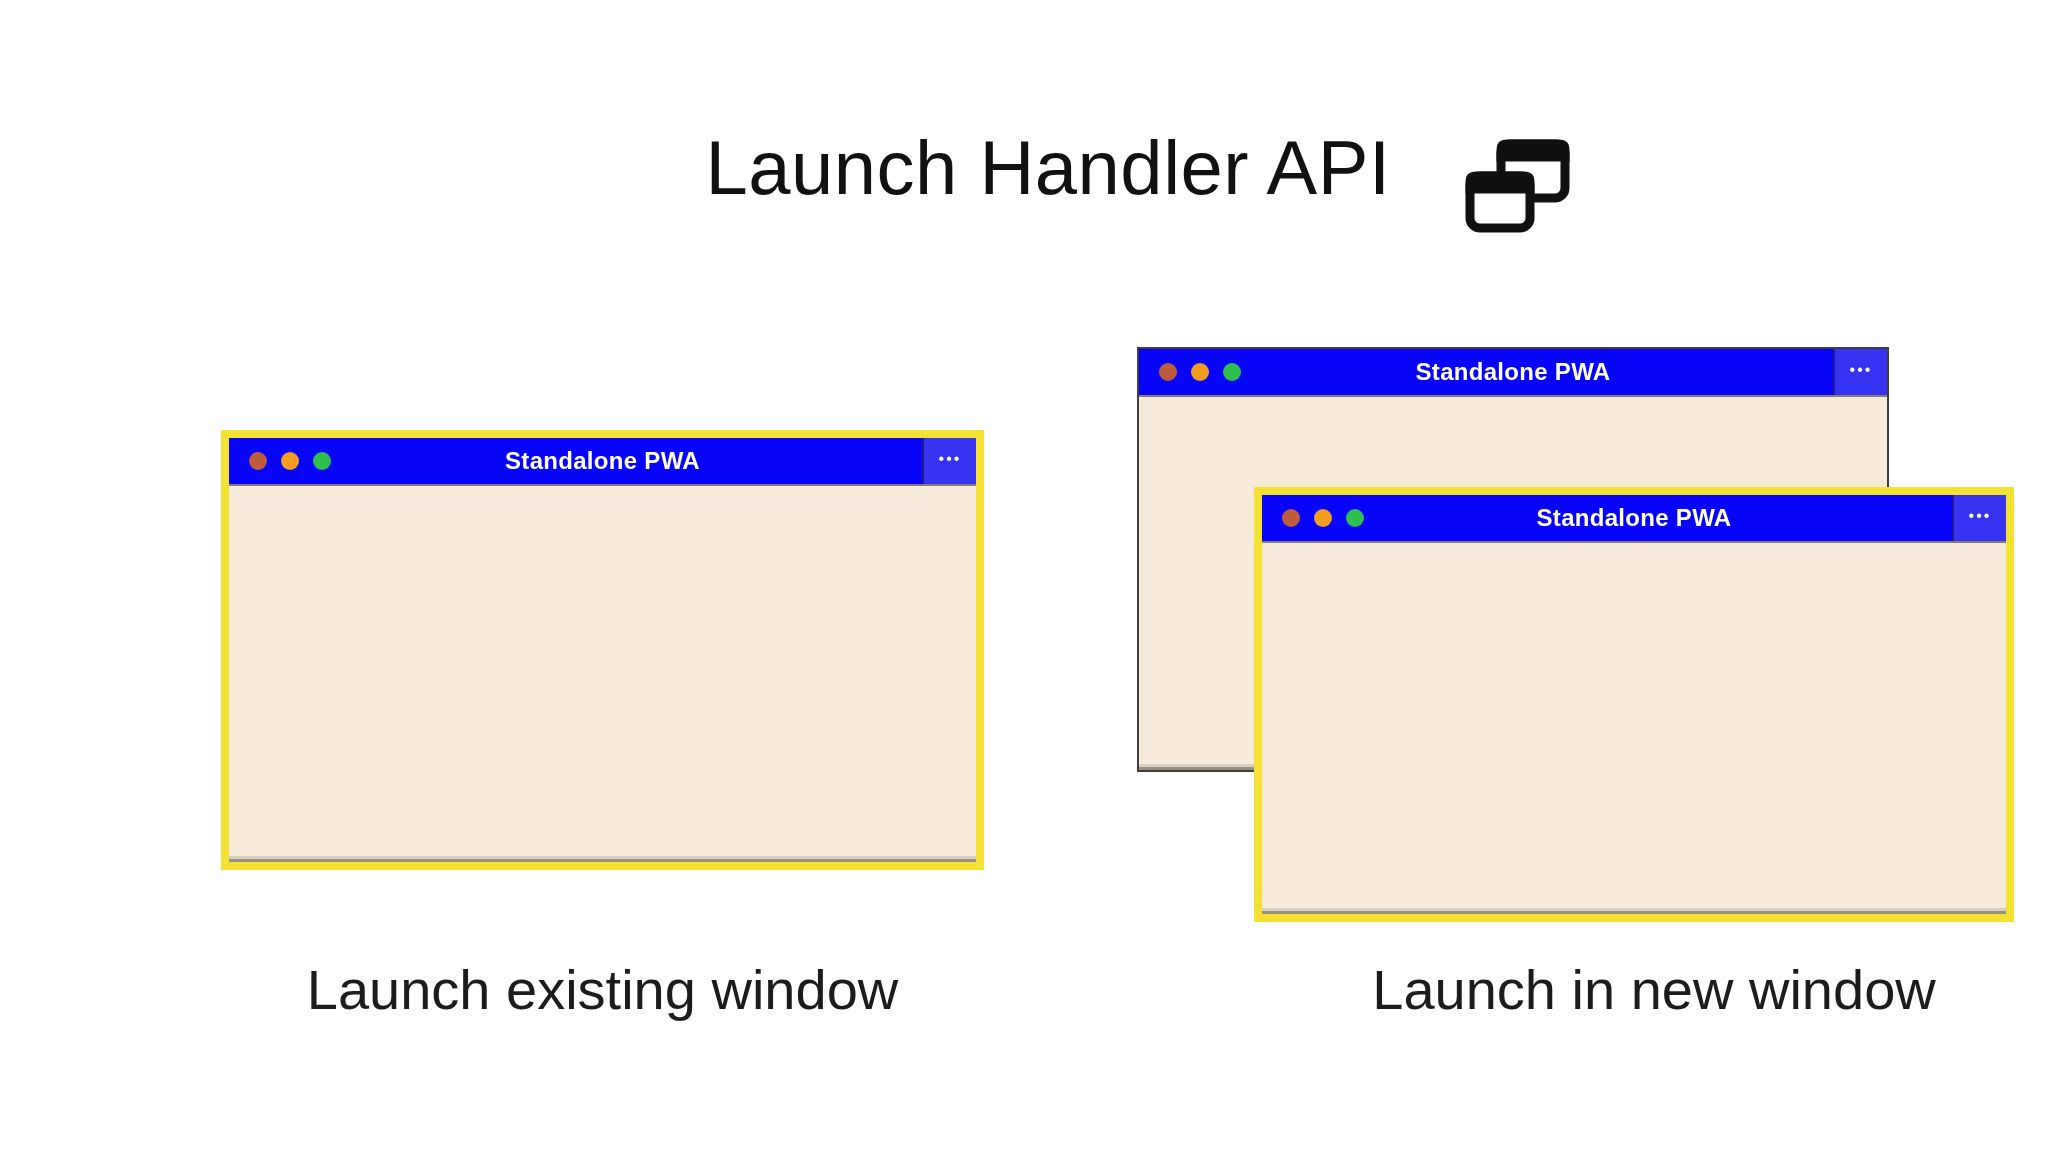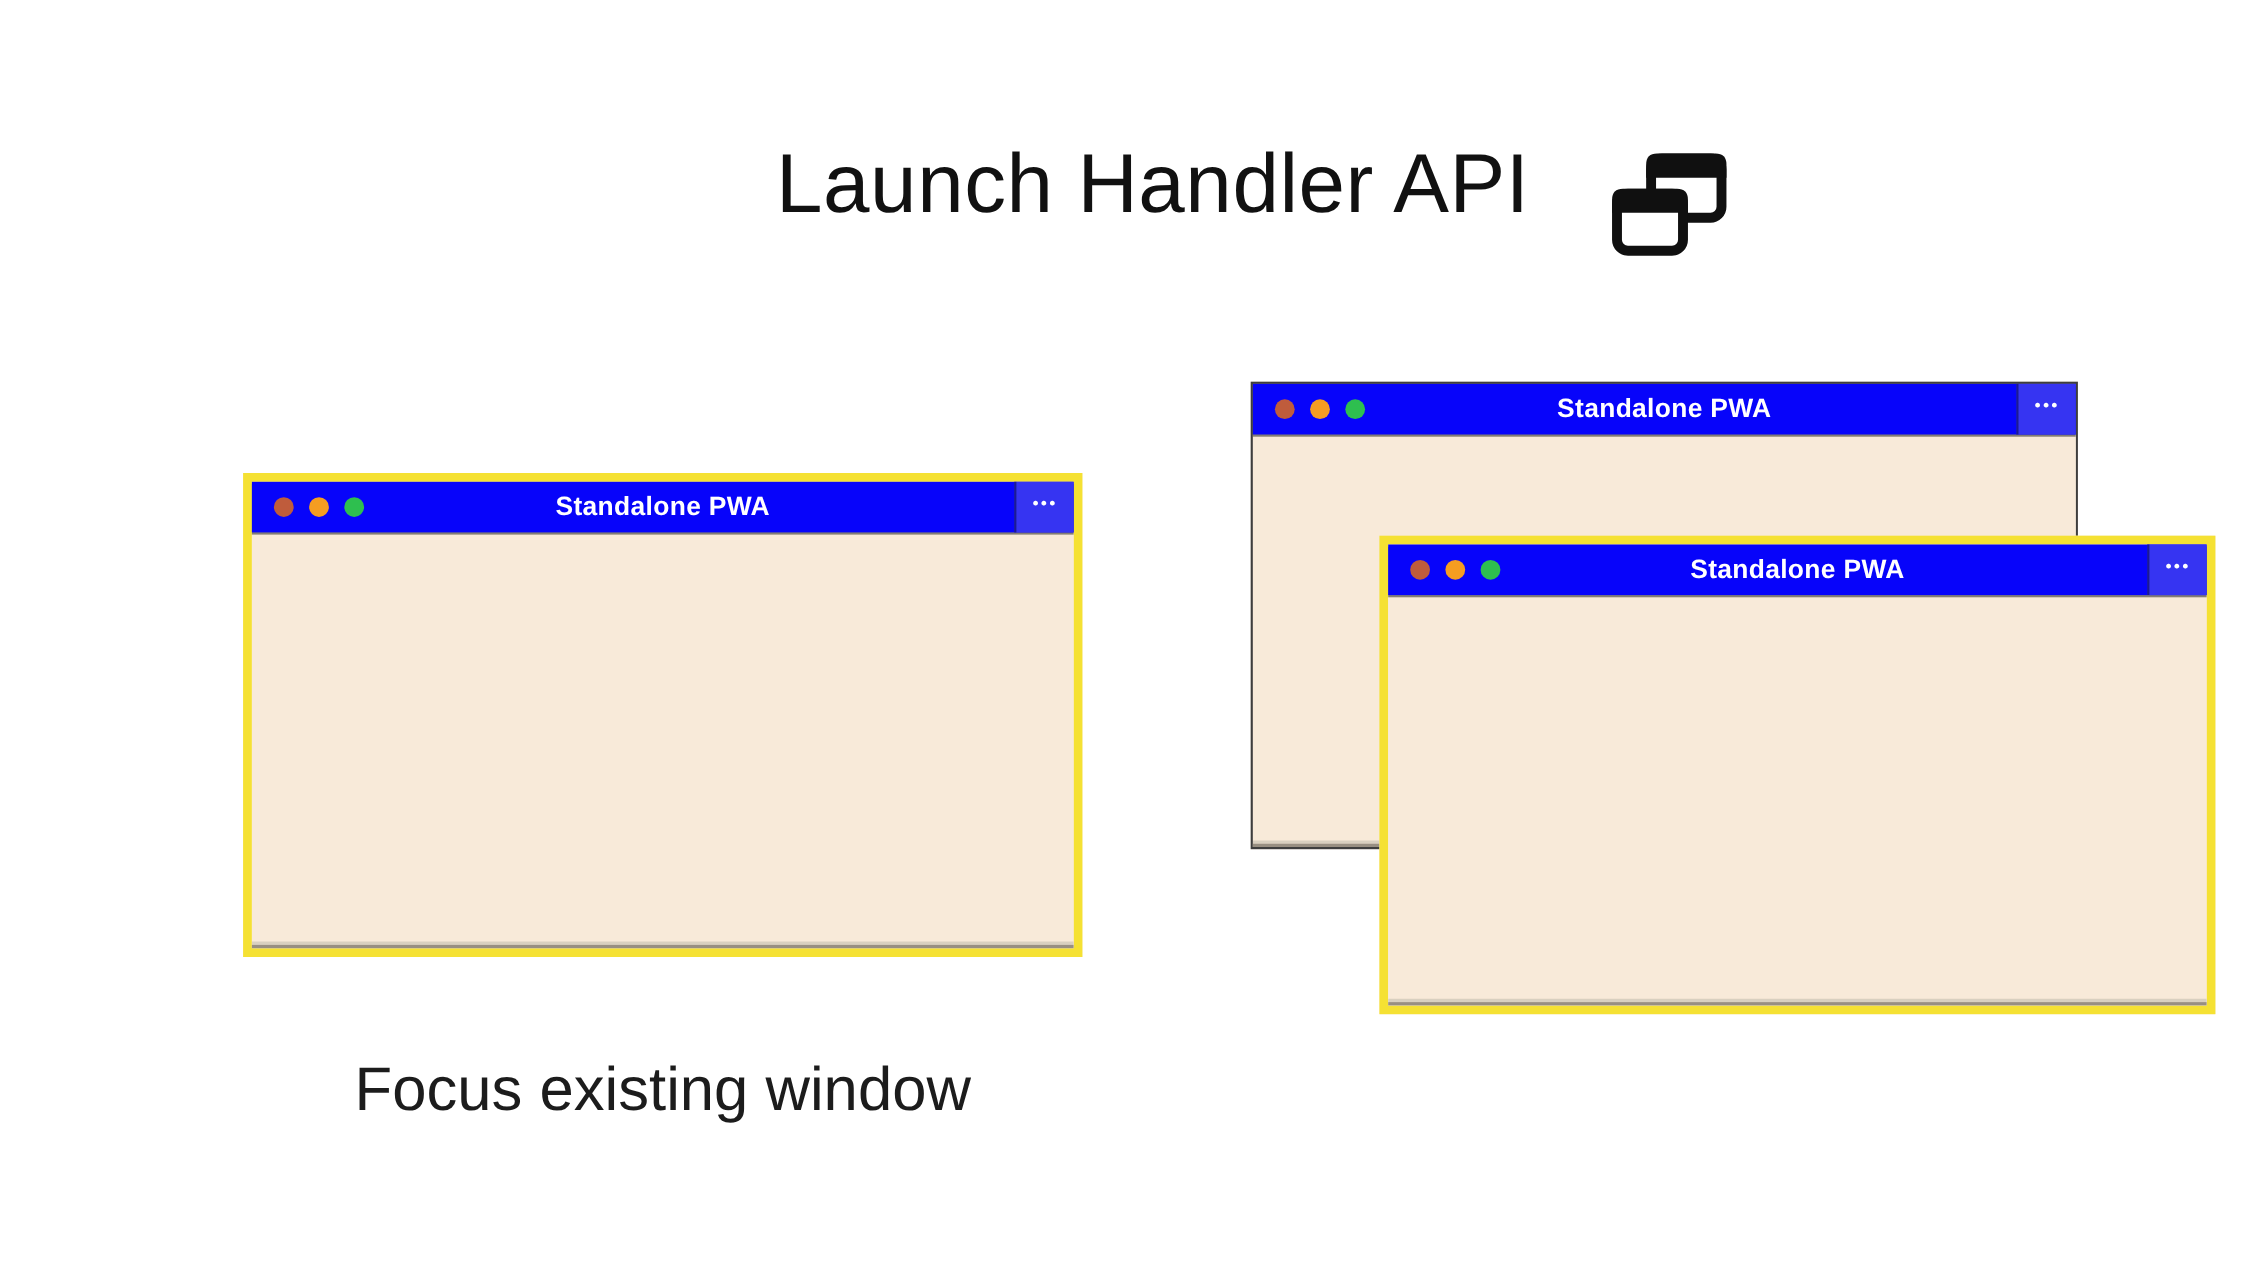--- a/index.html
+++ b/index.html
@@ -172,15 +172,16 @@
         <span class="dot dot-green"></span>
       </div>
       <span class="win-title">Standalone PWA</span>
       <div class="menu-button">
         <span class="menu-dots">•••</span>
       </div>
     </div>
     <div class="win-body"></div>
   </div>
 
-  <div class="caption caption-left">Focus existing window</div>
+  <div class="caption caption-left">Launch existing window</div>
+  <div class="caption caption-right">Launch in new window</div>
 
 </div>
 
 </body></html>

